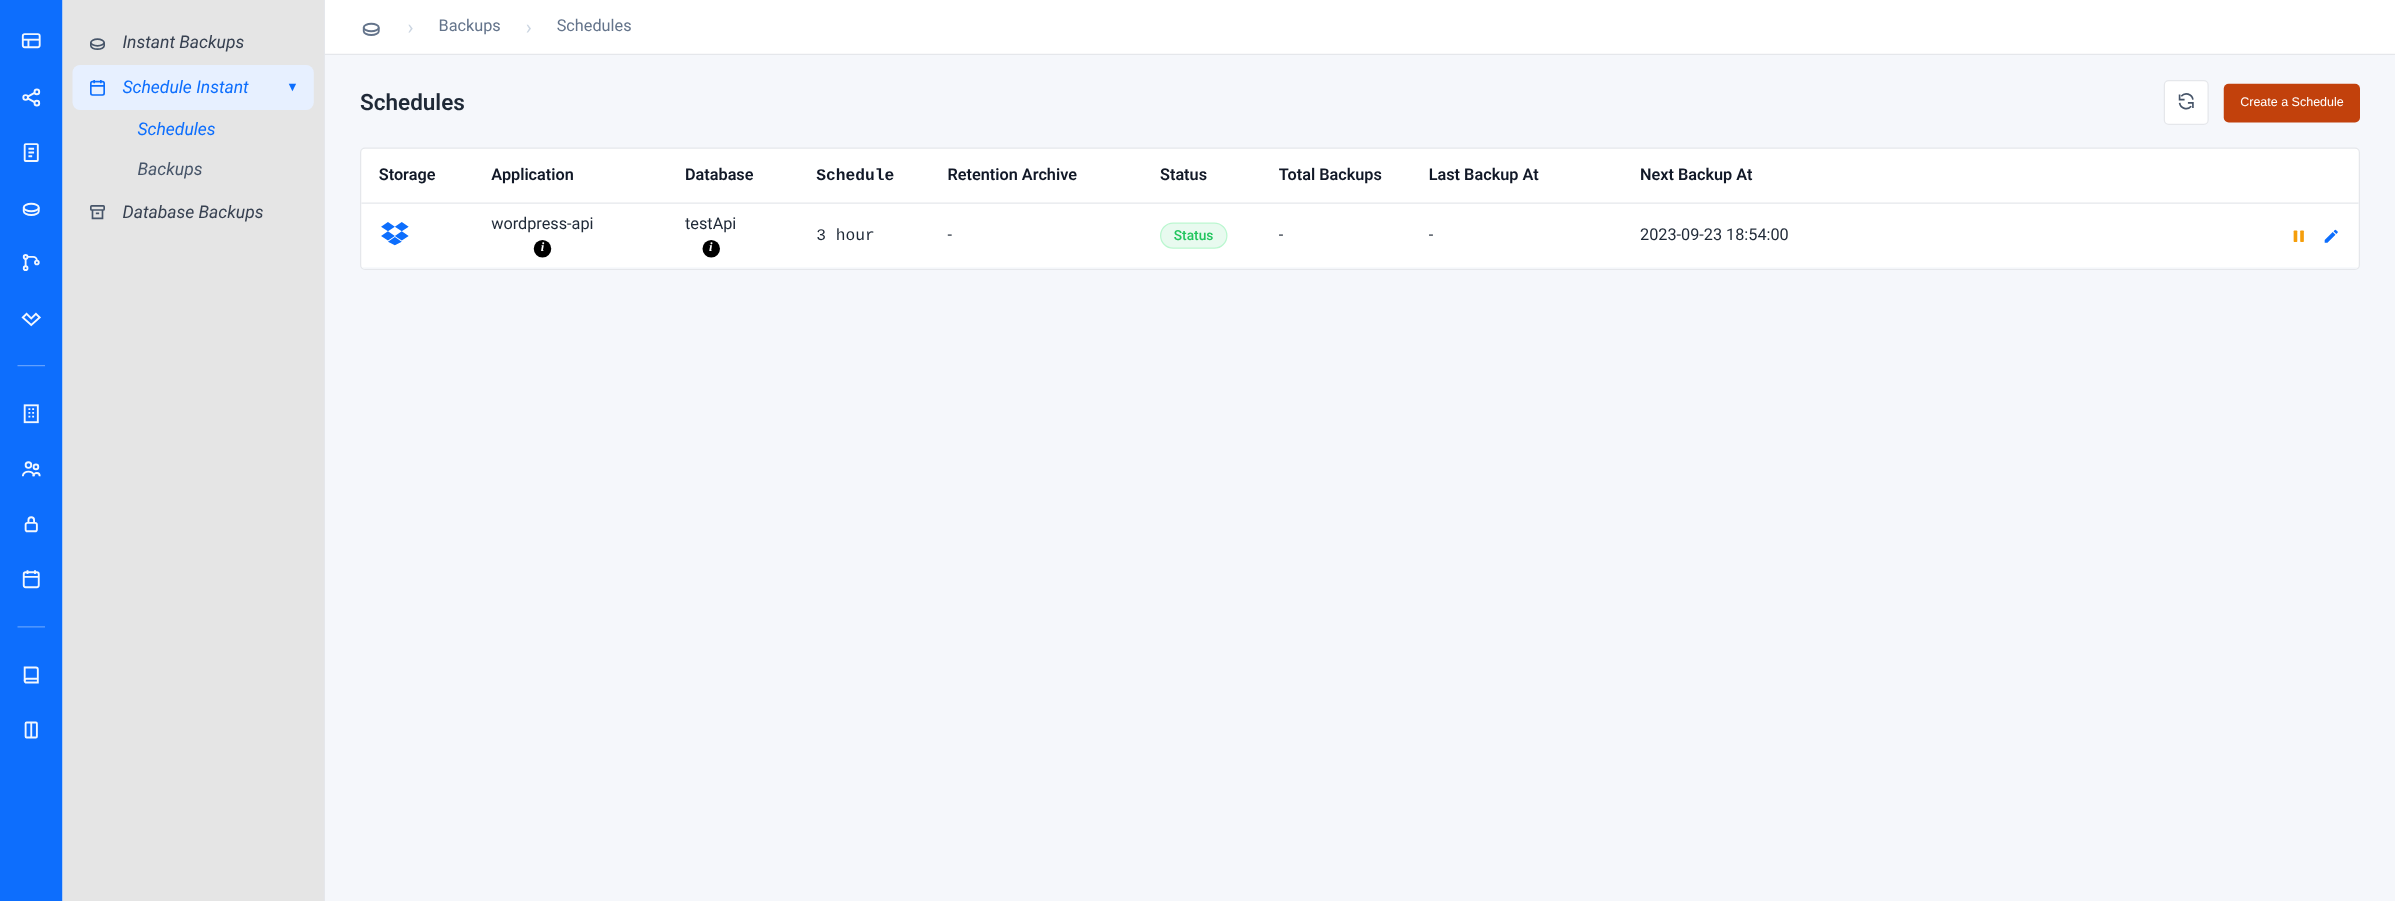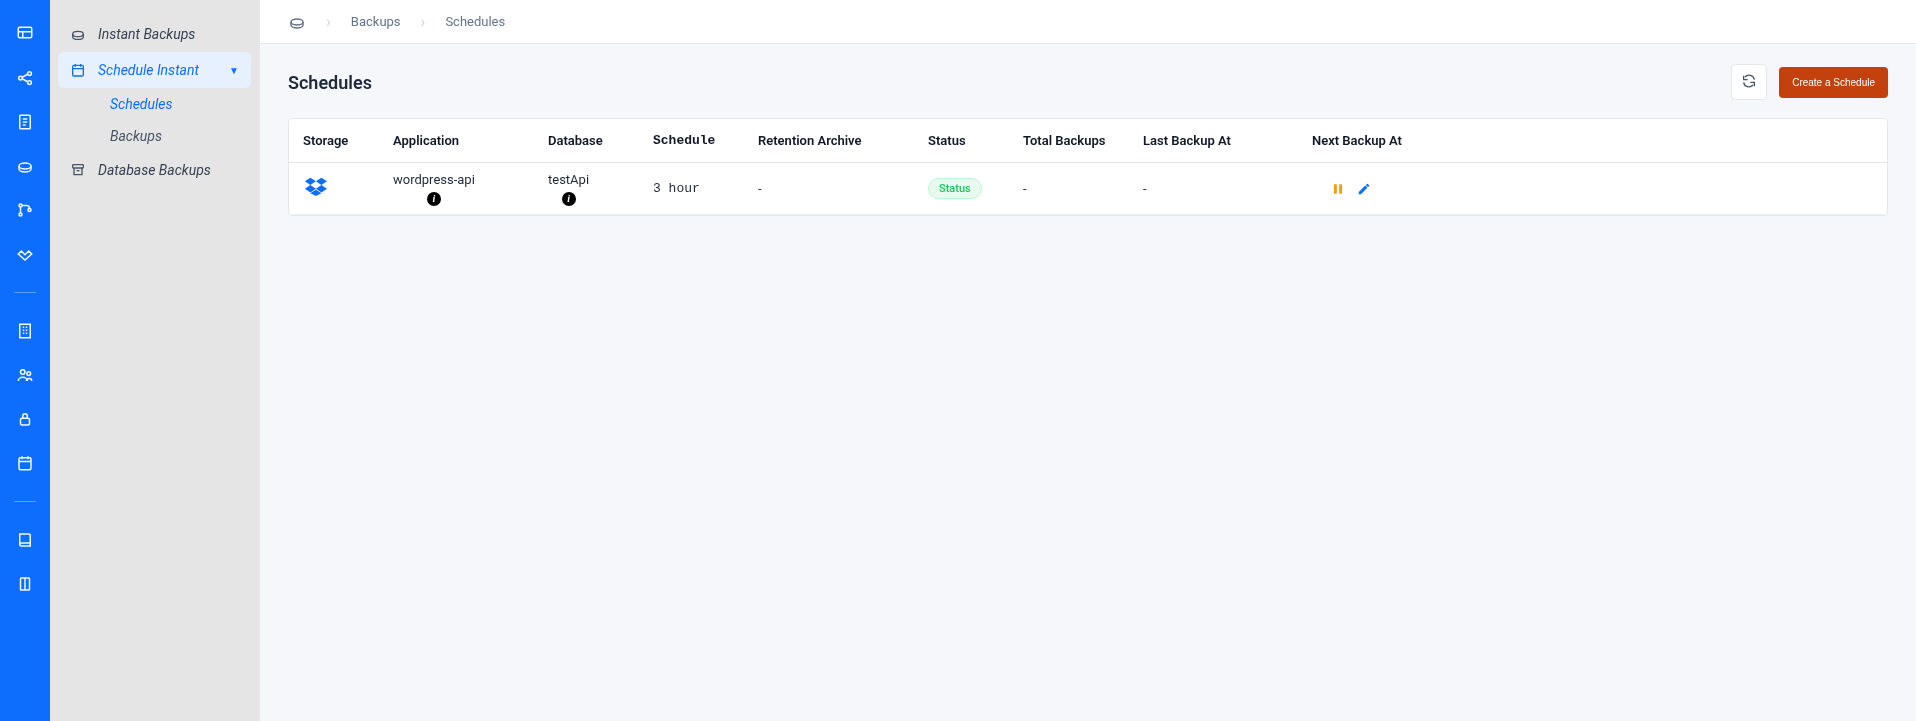--- a/index.html
+++ b/index.html
@@ -271,20 +271,21 @@
               <span class="info-dot">i</span>
             </span>
           </div>
           <div class="col-sched">3 hour</div>
           <div class="col-retention">-</div>
           <div class="col-status">
             <span class="badge active">Status</span>
           </div>
           <div class="col-total">-</div>
           <div class="col-last">-</div>
+          <div class="col-next">2023-09-23 18:54:00</div>
           <div class="col-actions">
             <span class="row-action">
               <svg viewBox="0 0 24 24" width="14" height="14" fill="#f59e0b">
                   <rect x="5" y="4" width="5" height="16" rx="1"></rect>
                   <rect x="14" y="4" width="5" height="16" rx="1"></rect>
                 </svg>
             </span>
             <span class="row-action">
               <svg viewBox="0 0 24 24" width="14" height="14" fill="#0d6efd">
                   <path d="M3 17.25V21h3.75L17.81 9.94l-3.75-3.75L3 17.25zM20.71 7.04a1 1 0 0 0 0-1.41l-2.34-2.34a1 1 0 0 0-1.41 0l-1.83 1.83 3.75 3.75 1.83-1.83z"></path>

